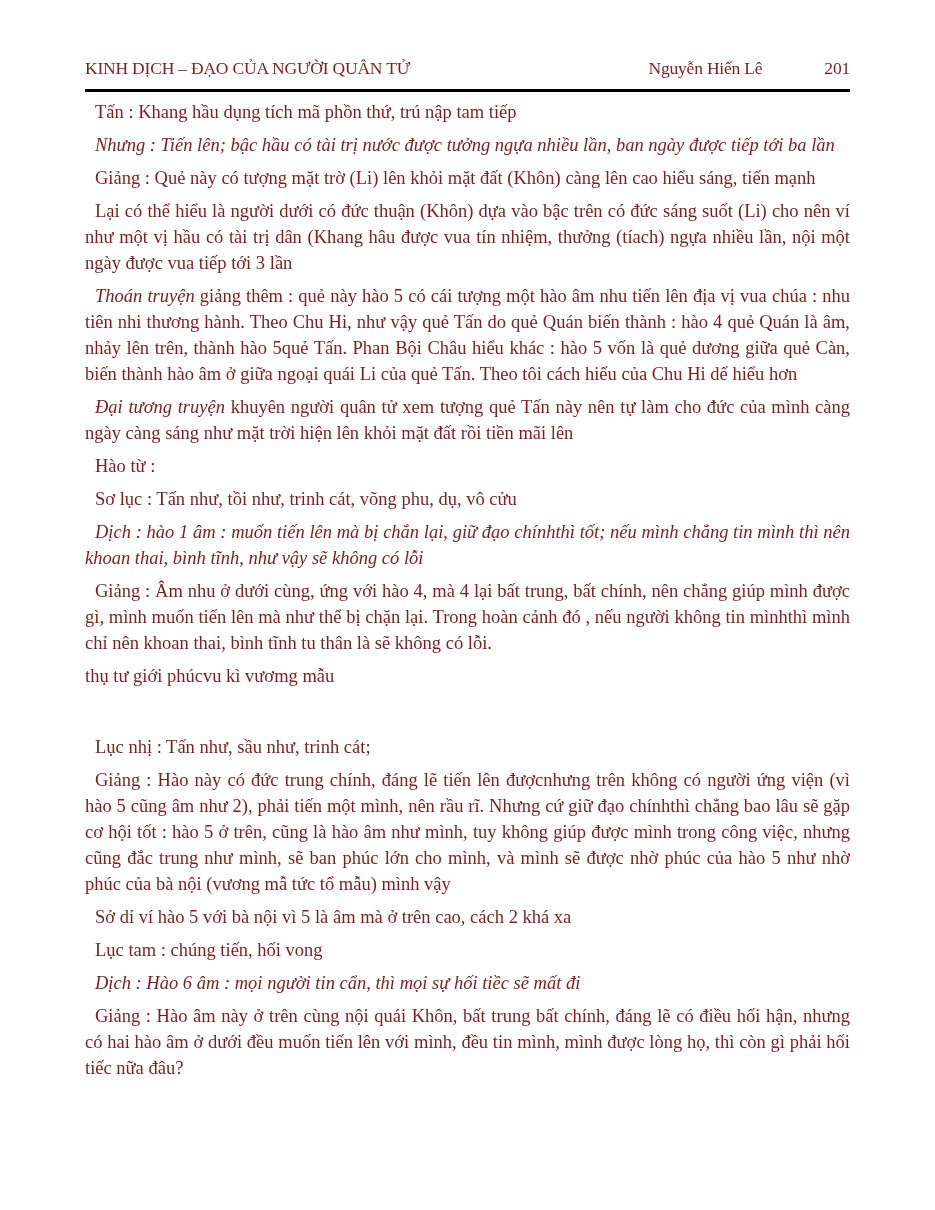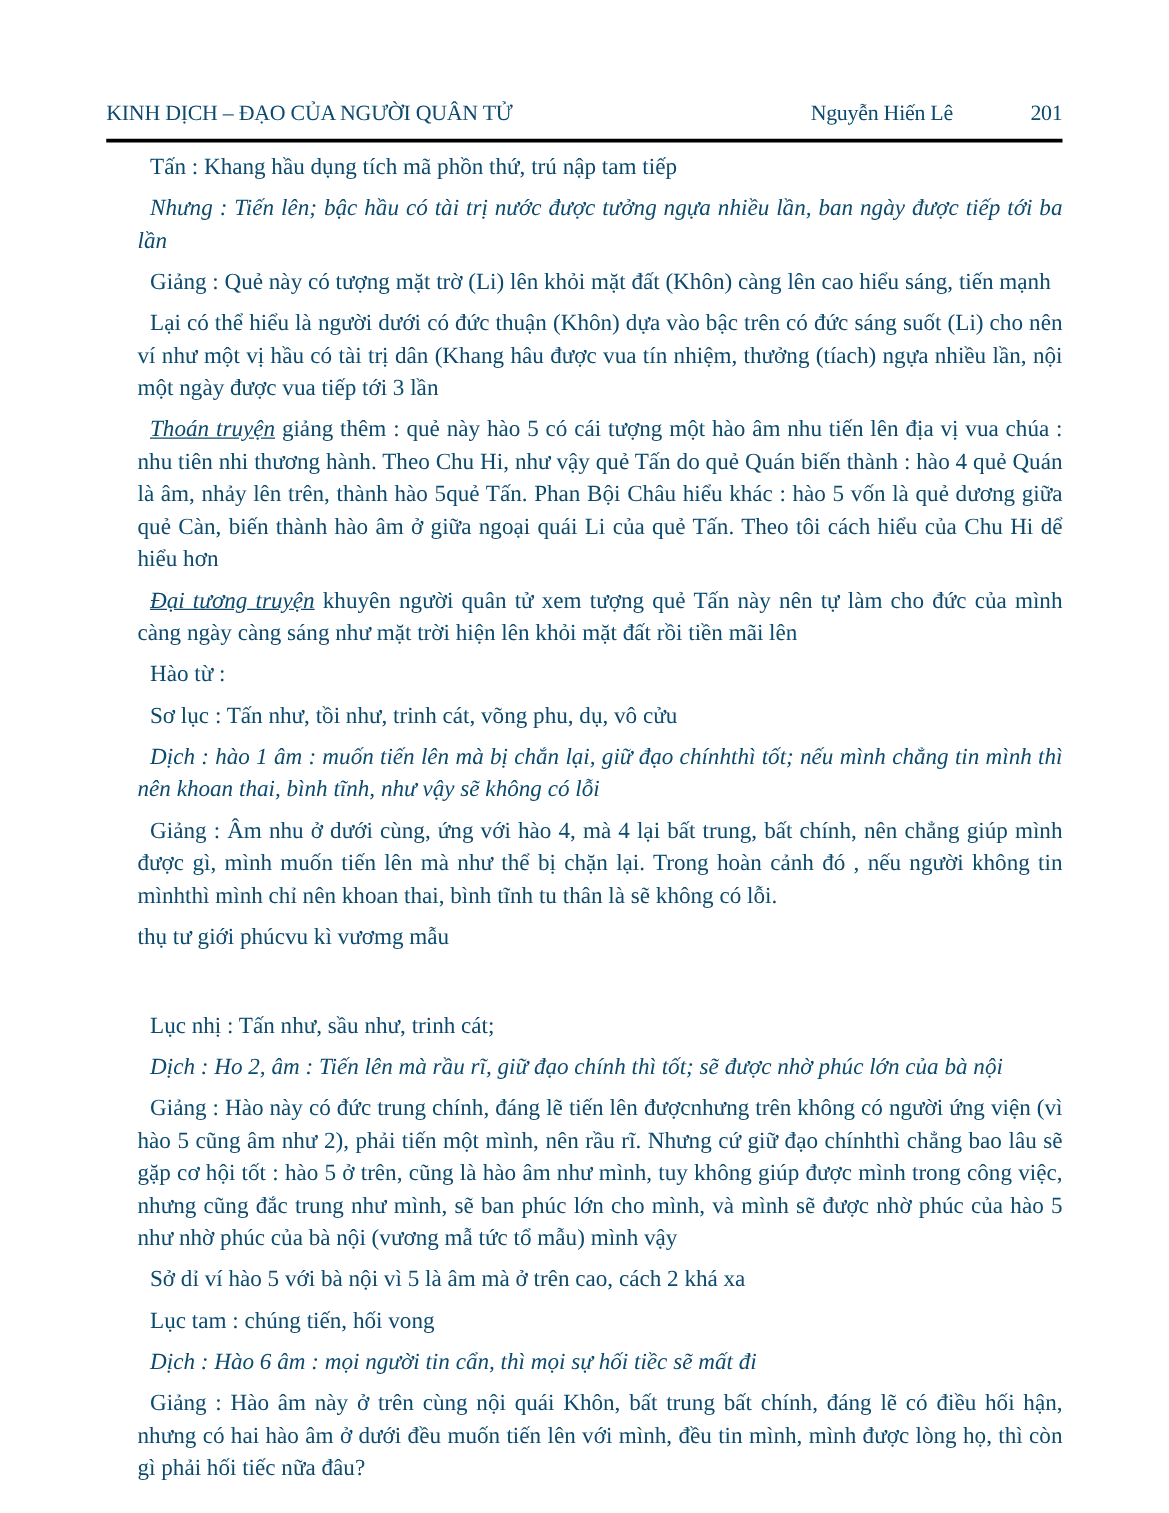--- a/index.html
+++ b/index.html
@@ -2,53 +2,52 @@
 <html><head>
 <meta charset="utf-8">
 <style>
   html, body { margin: 0; padding: 0; background: #ffffff; }
   .page {
     position: relative;
     width: 935px;
     height: 1210px;
     box-sizing: border-box;
     background: #ffffff;
-    color: #0c4a6e;
+    color: #7f1d1d;
     font-family: "Liberation Serif", serif;
     padding: 58px 85px 0 85px;
     overflow: hidden;
   }
   .page-header {
     display: flex;
     align-items: baseline;
     font-size: 17.5px;
     letter-spacing: -0.2px;
     white-space: nowrap;
   }
   .running-title { flex: 0 0 auto; }
-  .author { margin-left: auto; margin-top: 22px; }
+  .author { margin-left: auto; }
   .pagenum { margin-left: 62px; }
   .header-rule {
     height: 3px;
     background: #000000;
     margin-top: 10px;
   }
   .page-body {
     margin-top: 7px;
     font-size: 18.5px;
     line-height: 26px;
     text-align: justify;
-    margin-left: 25px;
   }
   .para {
     margin: 0 0 7px 0;
     text-indent: 10px;
   }
   .para.italic { font-style: italic; }
-  .para .lead { font-style: italic; text-decoration: underline; }
+  .para .lead { font-style: italic; }
   .para.gap-before { margin-top: 45px; }
   .para.noindent { text-indent: 0; }
 </style>
 </head>
 <body>
 
 <div class="page">
 
   <div class="page-header">
     <span class="running-title">KINH DỊCH – ĐẠO CỦA NGƯỜI QUÂN TỬ</span>
@@ -77,21 +76,20 @@
     <p class="para"><span>Sơ lục : Tấn như, tồi như, trinh cát, võng phu, dụ, vô cửu</span></p>
 
     <p class="para italic"><span>Dịch : hào 1 âm : muốn tiến lên mà bị chắn lại, giữ đạo chínhthì tốt; nếu mình chẳng tin mình thì nên khoan thai, bình tĩnh, như vậy sẽ không có lỗi</span></p>
 
     <p class="para"><span>Giảng : Âm nhu ở dưới cùng, ứng với hào 4, mà 4 lại bất trung, bất chính, nên chẳng giúp mình được gì, mình muốn tiến lên mà như thể bị chặn lại. Trong hoàn cảnh đó , nếu người không tin mìnhthì mình chỉ nên khoan thai, bình tĩnh tu thân là sẽ không có lỗi.</span></p>
 
     <p class="para noindent"><span>thụ tư giới phúcvu kì vươmg mẫu</span></p>
 
     <p class="para gap-before"><span>Lục nhị : Tấn như, sầu như, trinh cát;</span></p>
 
-    <p class="para italic"><span>Dịch : Ho 2, âm : Tiến lên mà rầu rĩ, giữ đạo chính thì tốt; sẽ được nhờ phúc lớn của bà nội</span></p>
 
     <p class="para"><span>Giảng : Hào này có đức trung chính, đáng lẽ tiến lên đượcnhưng trên không có người ứng viện (vì hào 5 cũng âm như 2), phải tiến một mình, nên rầu rĩ. Nhưng cứ giữ đạo chínhthì chẳng bao lâu sẽ gặp cơ hội tốt : hào 5 ở trên, cũng là hào âm như mình, tuy không giúp được mình trong công việc, nhưng cũng đắc trung như mình, sẽ ban phúc lớn cho mình, và mình sẽ được nhờ phúc của hào 5 như nhờ phúc của bà nội (vương mẫ tức tổ mẫu) mình vậy</span></p>
 
     <p class="para"><span>Sở dỉ ví hào 5 với bà nội vì 5 là âm mà ở trên cao, cách 2 khá xa</span></p>
 
     <p class="para"><span>Lục tam : chúng tiến, hối vong</span></p>
 
     <p class="para italic"><span>Dịch : Hào 6 âm : mọi người tin cẩn, thì mọi sự hối tiềc sẽ mất đi</span></p>
 
     <p class="para"><span>Giảng : Hào âm này ở trên cùng nội quái Khôn, bất trung bất chính, đáng lẽ có điều hối hận, nhưng có hai hào âm ở dưới đều muốn tiến lên với mình, đều tin mình, mình được lòng họ, thì còn gì phải hối tiếc nữa đâu?</span></p>

